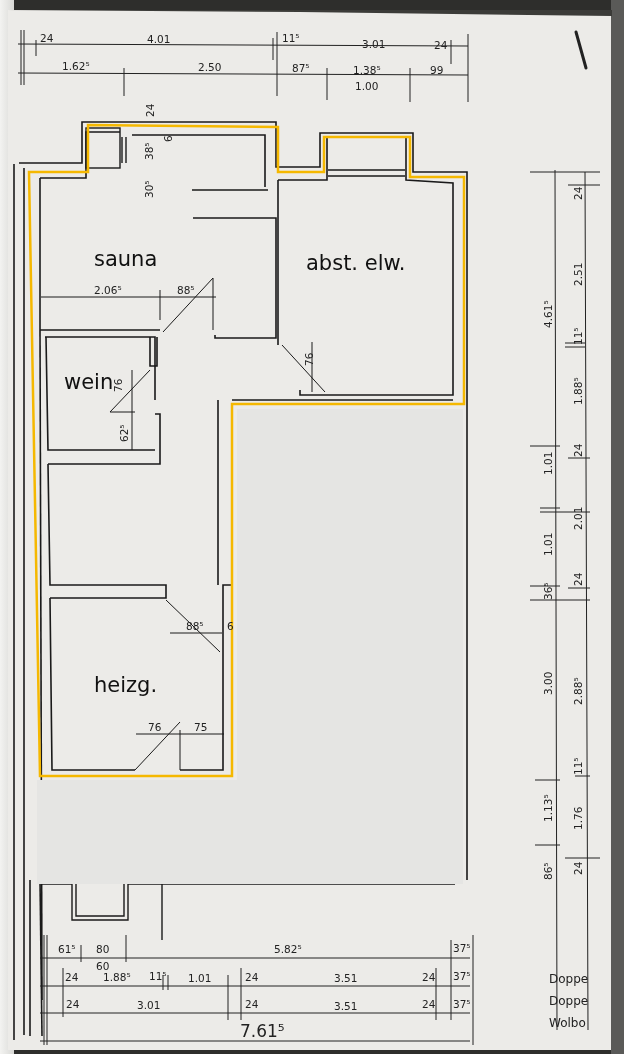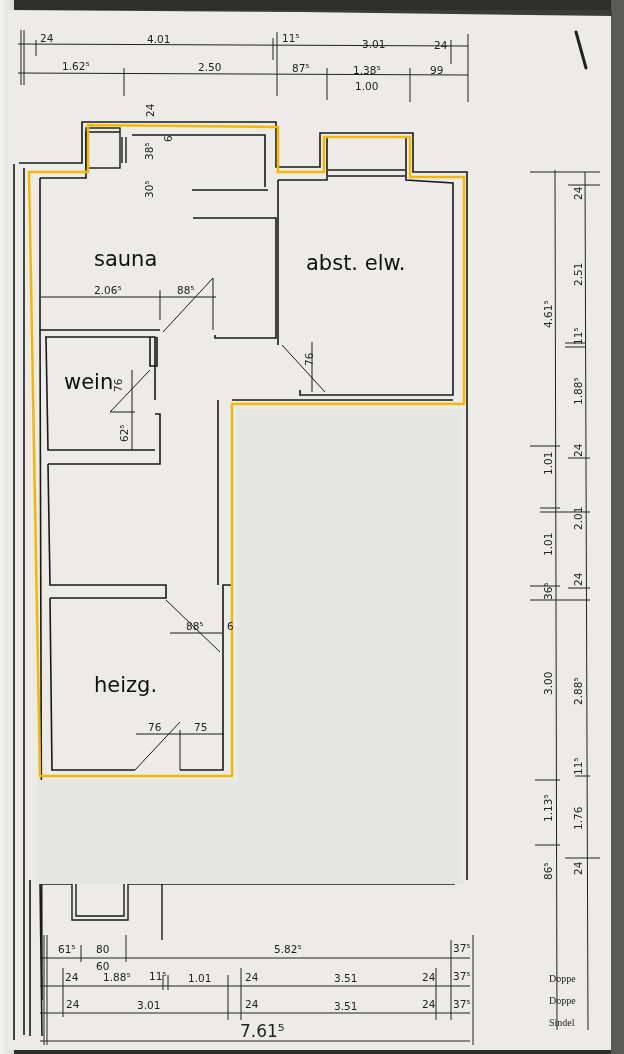--- a/index.html
+++ b/index.html
@@ -17,21 +17,21 @@
     position:absolute; left:0; top:0; width:14px; height:1054px;
     background:linear-gradient(to right,#f3f3f1,#d9d9d6);
   }
   .right-strip {
     position:absolute; left:611px; top:0; width:13px; height:1054px;
     background:#5a5a58;
   }
   svg.plan { position:absolute; left:0; top:0; }
   .dim { font-family:"DejaVu Sans", sans-serif; font-size:10.5px; fill:#222; }
   .room { font-family:"DejaVu Sans", sans-serif; font-size:21px; fill:#111; }
-  .stamp { position:absolute; left:549px; font-size:10px; color:#222; line-height:22px;font-family:Liberation Serif, serif; }
+  .stamp { position:absolute; left:549px; font-size:12px; color:#222; line-height:22px; }
   .mask { position:absolute; background:#e5e5e3; }
 </style>
 </head>
 <body>
 
 <div class="paper-left-edge"></div>
 <div class="paper"></div>
 <div class="right-strip"></div>
 
 <svg class="plan" width="624" height="1054" viewBox="0 0 624 1054">
@@ -229,14 +229,14 @@
   </g>
   <text x="240" y="1037" font-size="17" fill="#222" font-family="DejaVu Sans, sans-serif">7.61⁵</text>
 </svg>
 
 <div class="mask" style="left:237px; top:409px; width:226px; height:475px;"></div>
 <div class="mask" style="left:37px; top:780px; width:426px; height:104px;"></div>
 
 <div class="stamp" style="top:968px;">
   <div>Doppe</div>
   <div>Doppe</div>
-  <div>Sindel</div>
+  <div>Wolbo</div>
 </div>
 
 </body></html>

